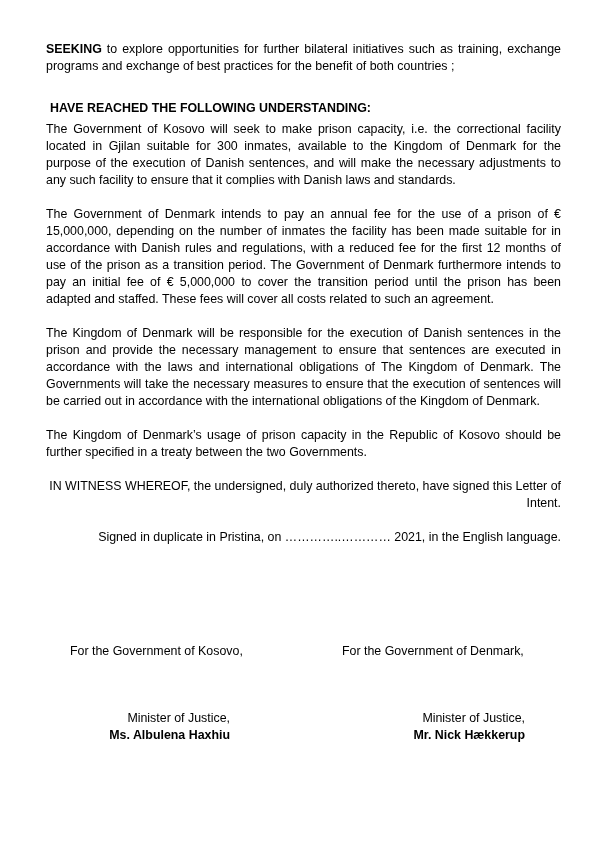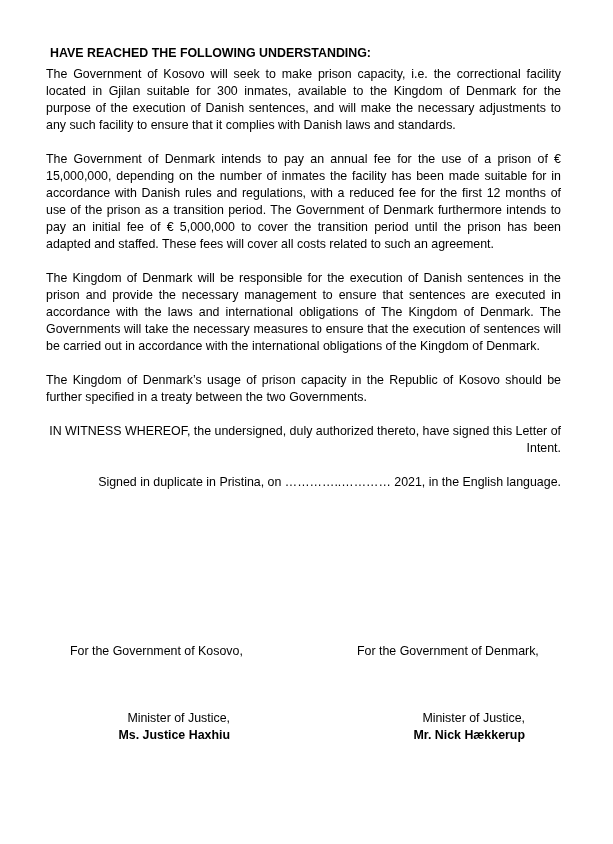--- a/index.html
+++ b/index.html
@@ -39,48 +39,49 @@
       top: 643px;
       left: 0;
       width: 487px;
       height: 110px;
     }
     .sig-col {
       position: absolute;
       text-align: right;
     }
     .sig-gov-kosovo { left: 70px; top: 0; text-align: left; }
-    .sig-gov-denmark { left: 357px; top: 0; text-align: left; }
+    .sig-gov-denmark { left: 342px; top: 0; text-align: left; }
     .sig-min-kosovo { left: 70px; top: 67px; width: 160px; }
     .sig-min-denmark { left: 375px; top: 67px; width: 150px; }
     .sig-col div { white-space: nowrap; }
   </style>
 </head>
 <body>
 
 <div class="page">
+  <p class="gap-extra"><span class="bold">SEEKING</span><span> to explore opportunities for further bilateral initiatives such as training, exchange programs and exchange of best practices for the benefit of both countries ;</span></p>
 
   <div class="heading">HAVE REACHED THE FOLLOWING UNDERSTANDING:</div>
 
   <p>The Government of Kosovo will seek to make prison capacity, i.e. the correctional facility located in Gjilan suitable for 300 inmates, available to the Kingdom of Denmark for the purpose of the execution of Danish sentences, and will make the necessary adjustments to any such facility to ensure that it complies with Danish laws and standards.</p>
   <p>The Government of Denmark intends to pay an annual fee for the use of a prison of € 15,000,000, depending on the number of inmates the facility has been made suitable for in accordance with Danish rules and regulations, with a reduced fee for the first 12 months of use of the prison as a transition period. The Government of Denmark furthermore intends to pay an initial fee of € 5,000,000 to cover the transition period until the prison has been adapted and staffed. These fees will cover all costs related to such an agreement.</p>
   <p>The Kingdom of Denmark will be responsible for the execution of Danish sentences in the prison and provide the necessary management to ensure that sentences are executed in accordance with the laws and international obligations of The Kingdom of Denmark. The Governments will take the necessary measures to ensure that the execution of sentences will be carried out in accordance with the international obligations of the Kingdom of Denmark.</p>
   <p>The Kingdom of Denmark’s usage of prison capacity in the Republic of Kosovo should be further specified in a treaty between the two Governments.</p>
   <p class="left">IN WITNESS WHEREOF, the undersigned, duly authorized thereto, have signed this Letter of Intent.</p>
   <p class="left">Signed in duplicate in Pristina, on …………..………… 2021, in the English language.</p>
 </div>
 
 <div class="sig-block">
   <div class="sig-col sig-gov-kosovo">
     <div>For the Government of Kosovo,</div>
   </div>
   <div class="sig-col sig-gov-denmark">
     <div>For the Government of Denmark,</div>
   </div>
   <div class="sig-col sig-min-kosovo">
     <div>Minister of Justice,</div>
-    <div class="bold">Ms. Justice Haxhiu</div>
+    <div class="bold">Ms. Albulena Haxhiu</div>
   </div>
   <div class="sig-col sig-min-denmark">
     <div>Minister of Justice,</div>
     <div class="bold">Mr. Nick Hækkerup</div>
   </div>
 </div>
 
 </body></html>

